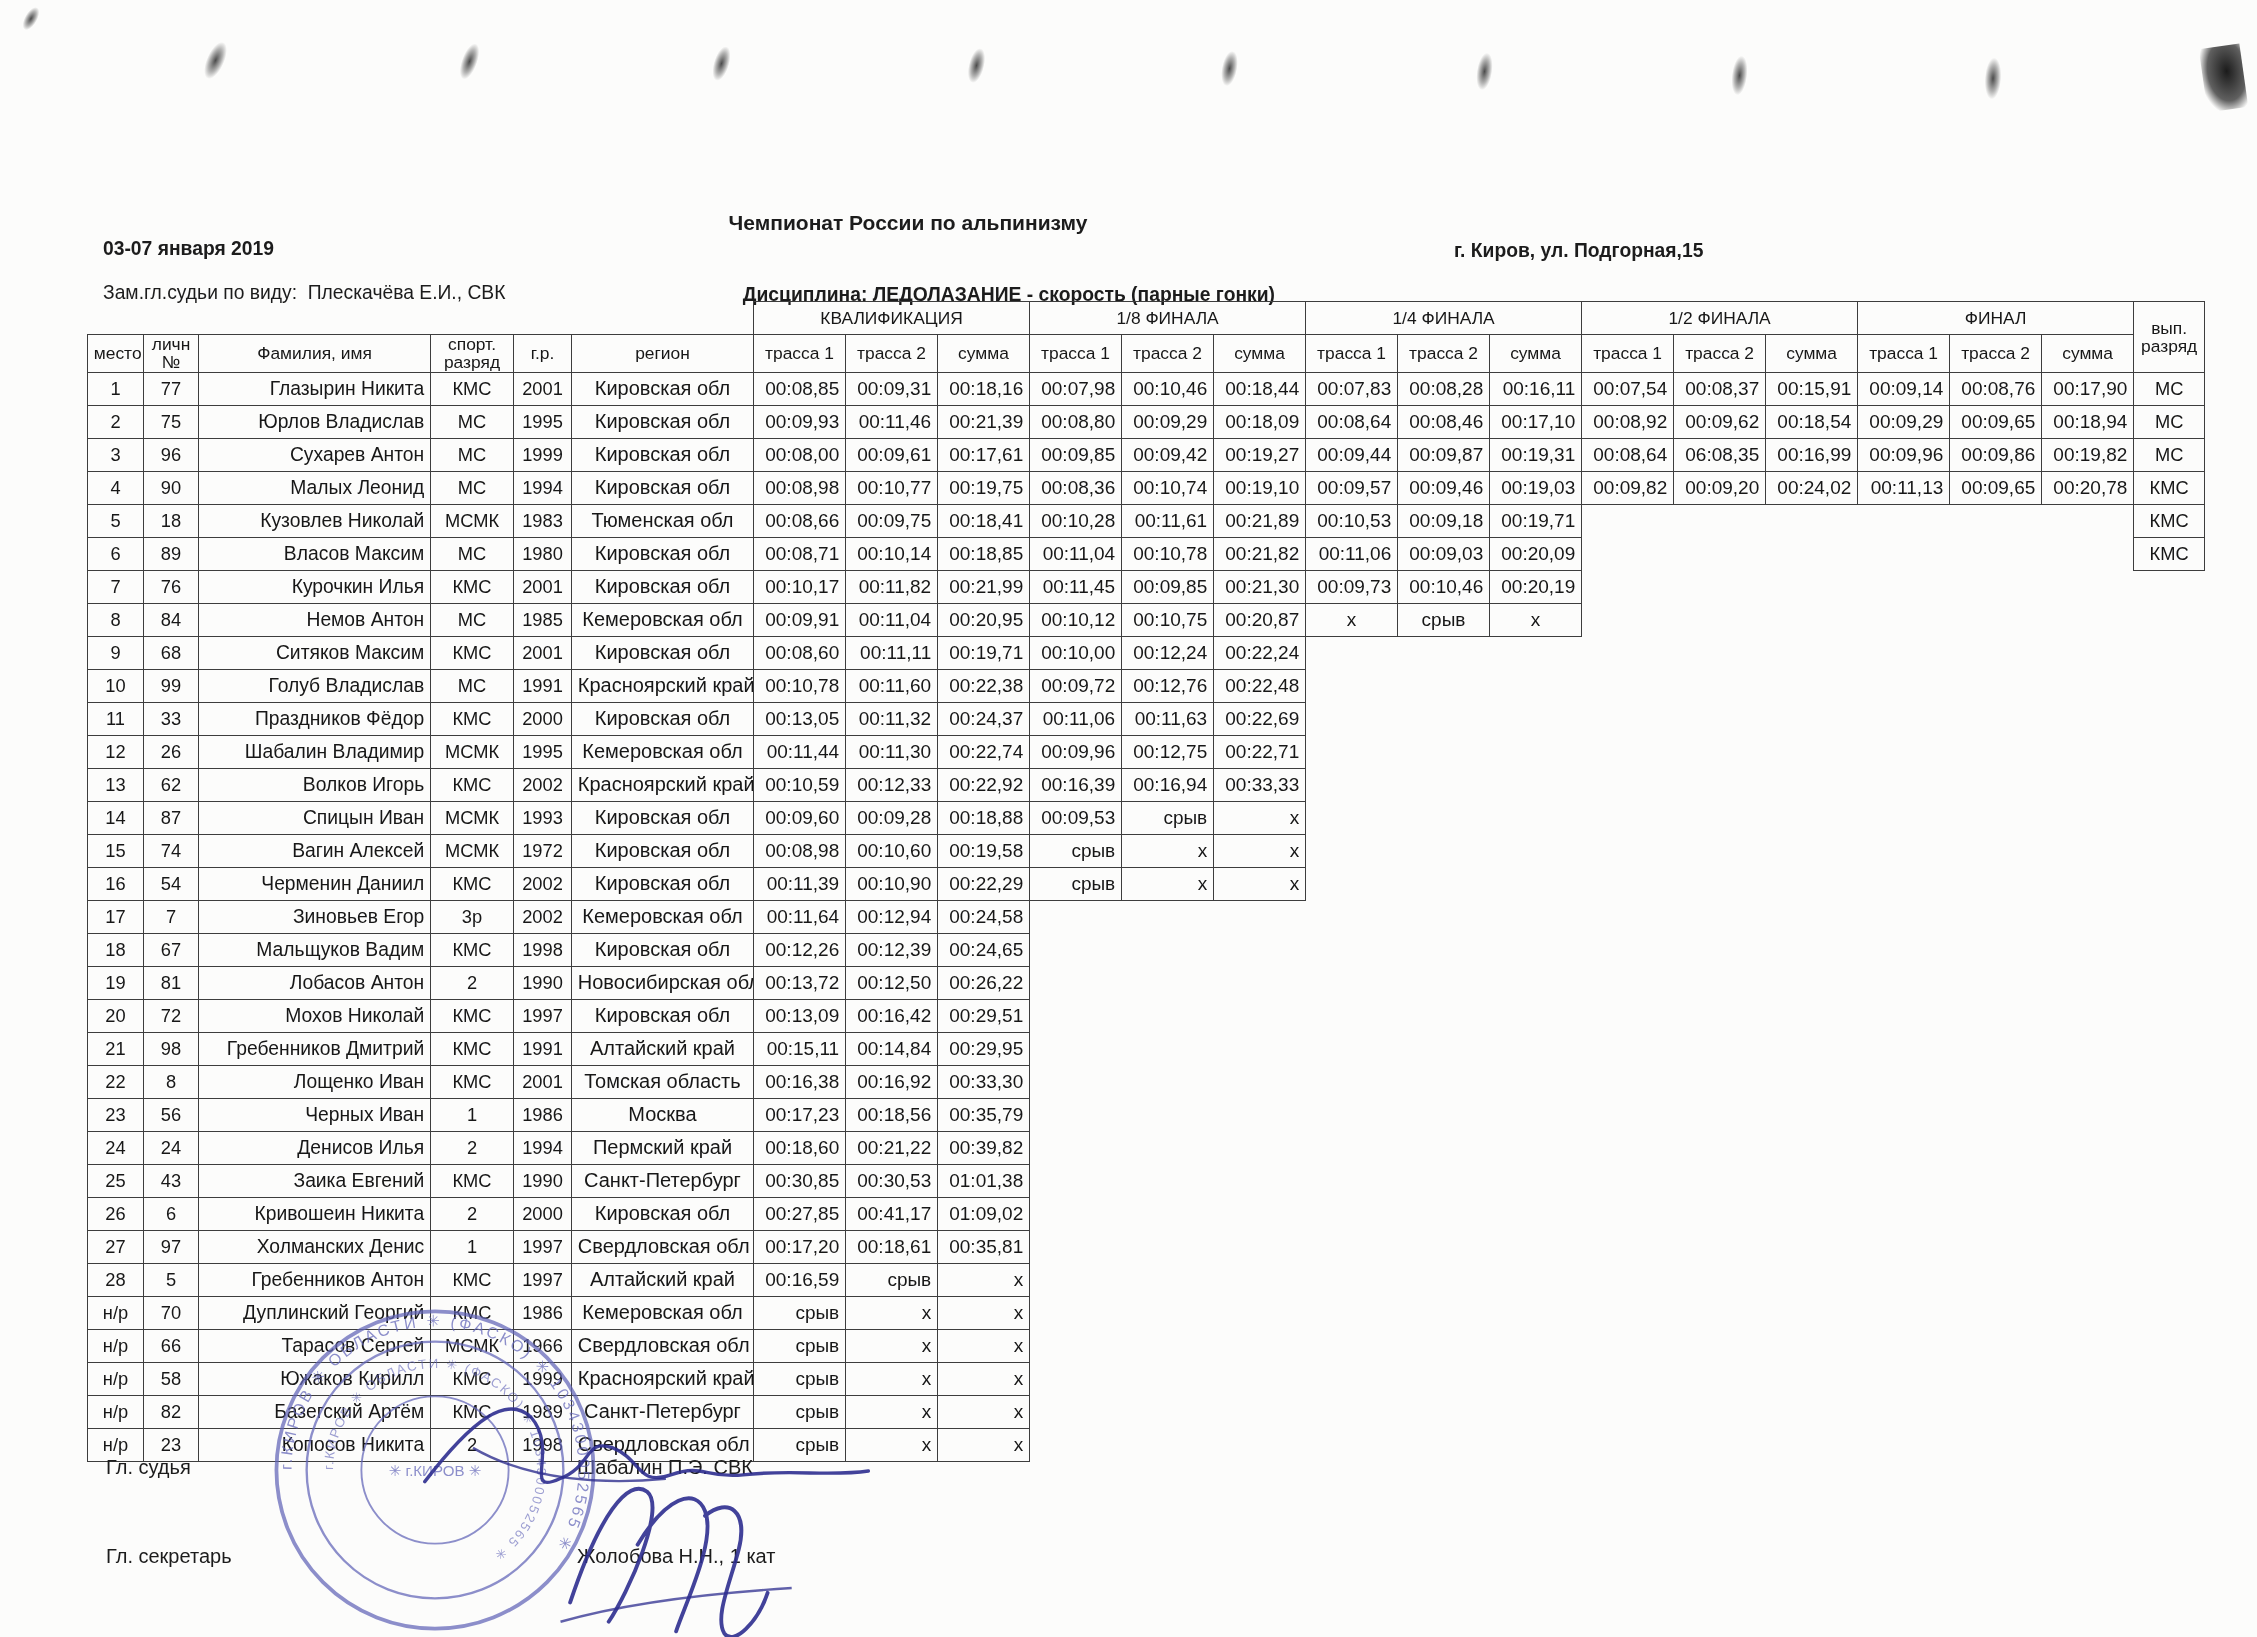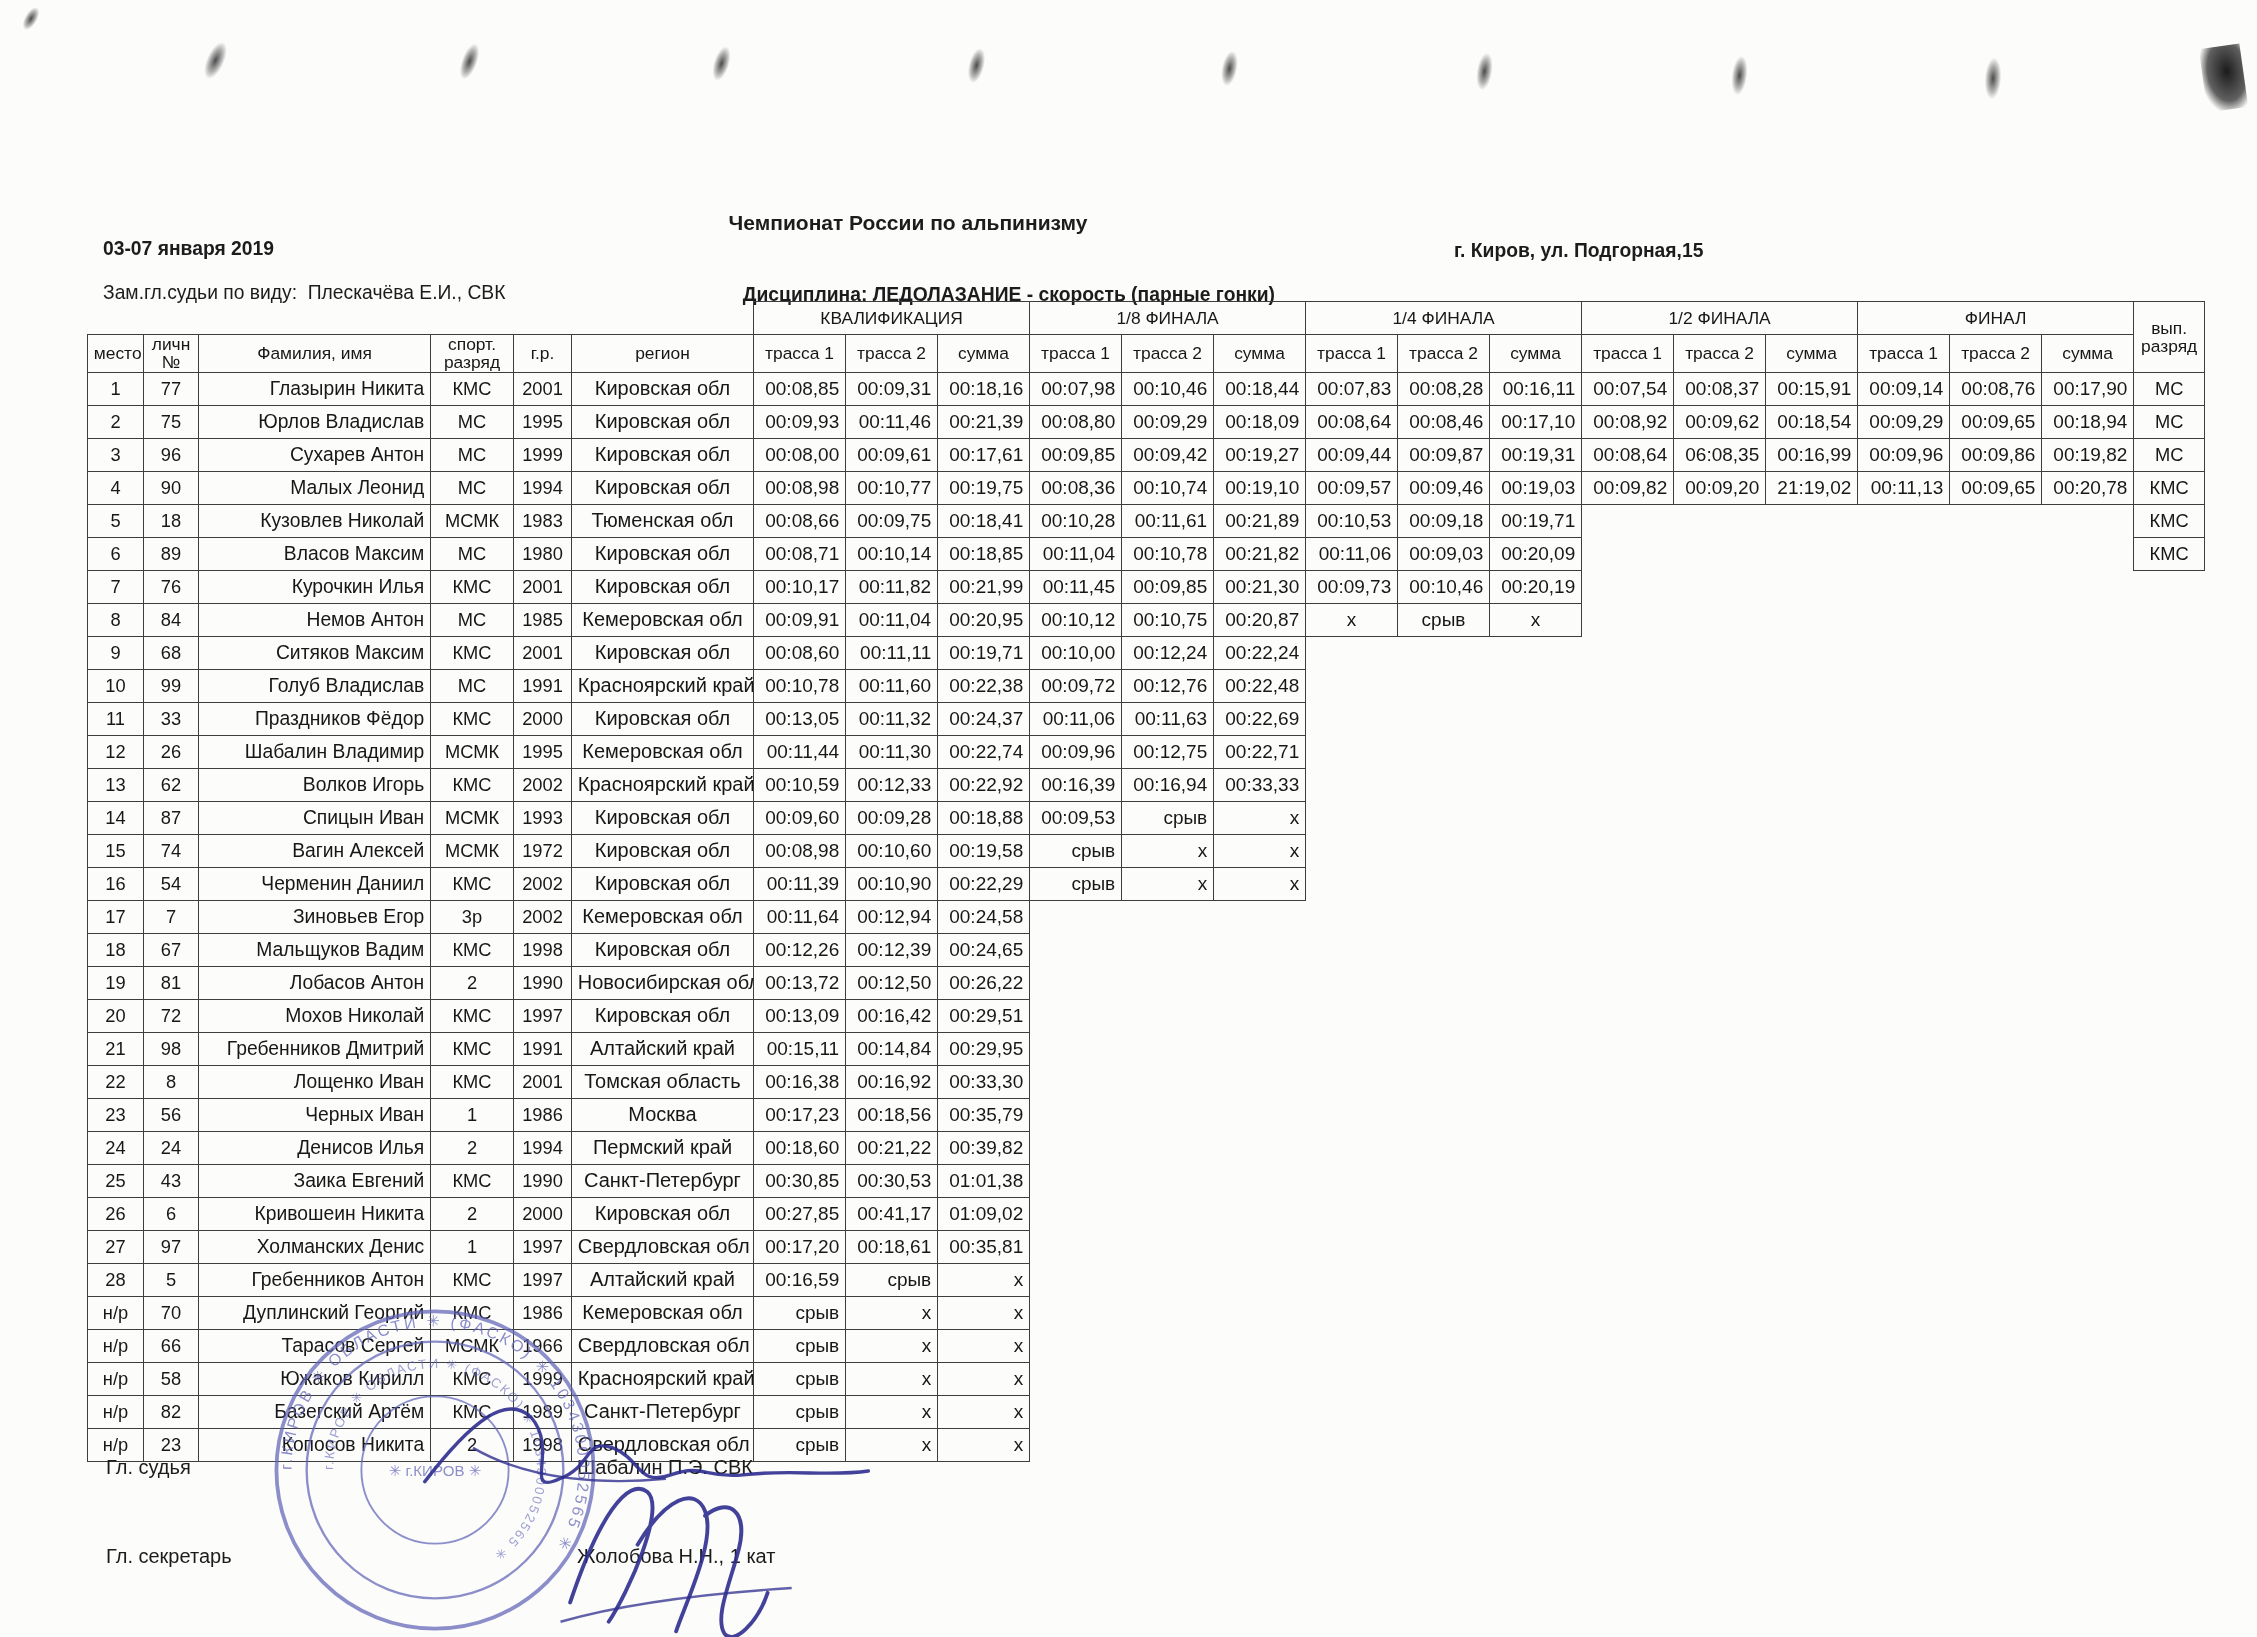--- a/index.html
+++ b/index.html
@@ -186,21 +186,21 @@
           <td class="time">00:10,77</td>
           <td class="time">00:19,75</td>
           <td class="time">00:08,36</td>
           <td class="time">00:10,74</td>
           <td class="time">00:19,10</td>
           <td class="time">00:09,57</td>
           <td class="time">00:09,46</td>
           <td class="time">00:19,03</td>
           <td class="time">00:09,82</td>
           <td class="time">00:09,20</td>
-          <td class="time">21:19,02</td>
+          <td class="time">00:24,02</td>
           <td class="time">00:11,13</td>
           <td class="time">00:09,65</td>
           <td class="time">00:20,78</td>
           <td class="rank">КМС</td>
         </tr>
         <tr>
           <td class="place">5</td>
           <td class="bib">18</td>
           <td class="name">Кузовлев Николай</td>
           <td class="grade">МСМК</td>

